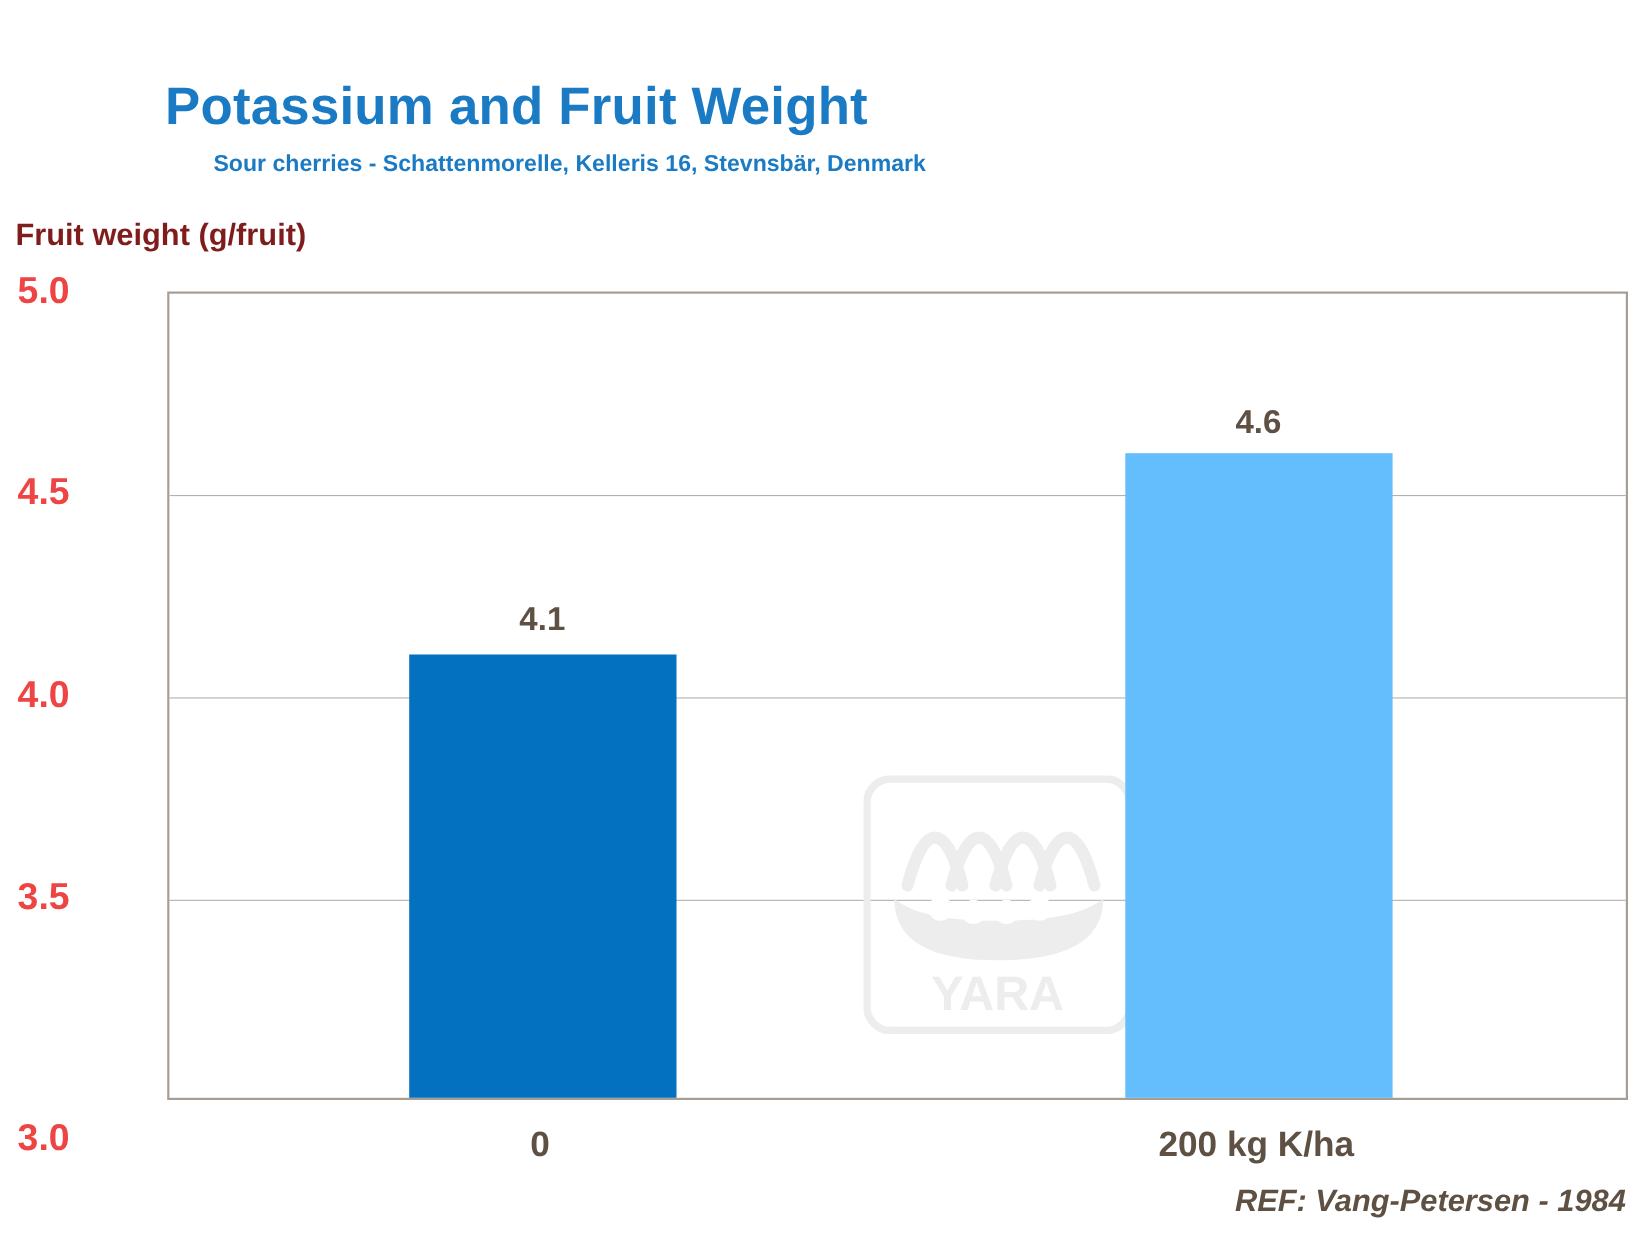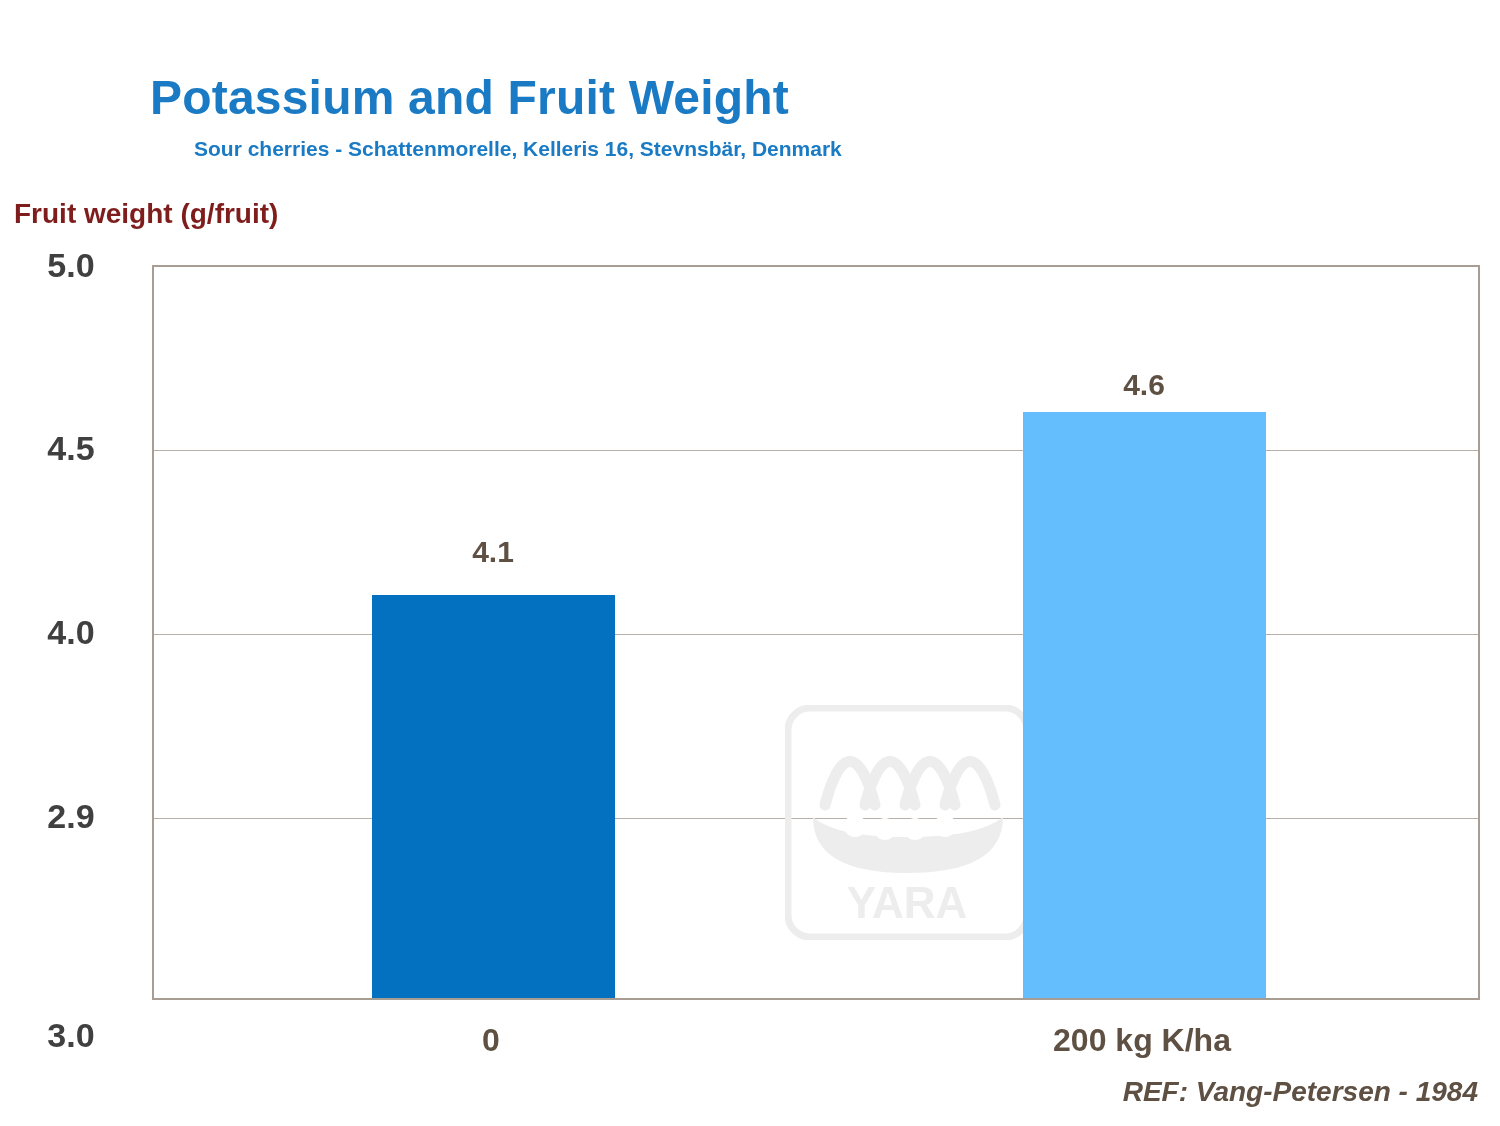--- a/index.html
+++ b/index.html
@@ -63,24 +63,24 @@
     width: 100%;
     height: 1px;
     background: #b8b0a8;
   }
 
   
   .ytick {
     position: absolute;
     right: 1374px;          
     width: 110px;
-    text-align: center;
+    text-align: left;
     font-size: 34px;
     font-weight: bold;
-    color: #404040;
+    color: #ef4444;
     transform: translateY(-50%);
   }
 
   
   .bar {
     position: absolute;
     bottom: 0;
   }
   .bar-label {
     position: absolute;
@@ -127,21 +127,21 @@
 </head>
 <body>
 
 <div class="title">Potassium and Fruit Weight</div>
 <div class="subtitle">Sour cherries - Schattenmorelle,  Kelleris 16, Stevnsbär, Denmark</div>
 <div class="axis-title">Fruit weight (g/fruit)</div>
 
 <div class="ytick" style="top:265px;">5.0</div>
 <div class="ytick" style="top:448px;">4.5</div>
 <div class="ytick" style="top:632px;">4.0</div>
-<div class="ytick" style="top:816px;">2.9</div>
+<div class="ytick" style="top:816px;">3.5</div>
 <div class="ytick" style="top:1035px;">3.0</div>
 
 <div class="plot-frame">
 
   <div class="gridline" style="top:183px;"></div>
   <div class="gridline" style="top:367px;"></div>
   <div class="gridline" style="top:551px;"></div>
 
   <svg class="watermark" viewBox="0 0 245 235">
     <rect x="3" y="3" width="239" height="229" rx="22" ry="22" fill="none" stroke="#ededed" stroke-width="7"></rect>
@@ -157,20 +157,20 @@
     <circle cx="100" cy="124" r="11" fill="#ffffff"></circle>
     <circle cx="130" cy="124" r="11" fill="#ffffff"></circle>
     <circle cx="160" cy="121" r="11" fill="#ffffff"></circle>
     <text x="122" y="213" font-family="Liberation Sans, sans-serif" font-size="44" font-weight="bold" fill="#ededed" text-anchor="middle">YARA</text>
   </svg>
 
   <div class="bar" style="left:218px; width:243px; height:403px; background:#0470c0;"></div>
 
   <div class="bar" style="left:869px; width:243px; height:586px; background:#64befd;"></div>
 
-  <div class="bar-label" style="left:339px; top:268px;">4.1</div>
+  <div class="bar-label" style="left:339px; top:280px;">4.1</div>
   <div class="bar-label" style="left:990px; top:101px;">4.6</div>
 </div>
 
 <div class="cat-label" style="left:491px; top:1022px;">0</div>
 <div class="cat-label" style="left:1142px; top:1022px;">200 kg K/ha</div>
 
 <div class="reference">REF: Vang-Petersen - 1984</div>
 
 </body></html>

